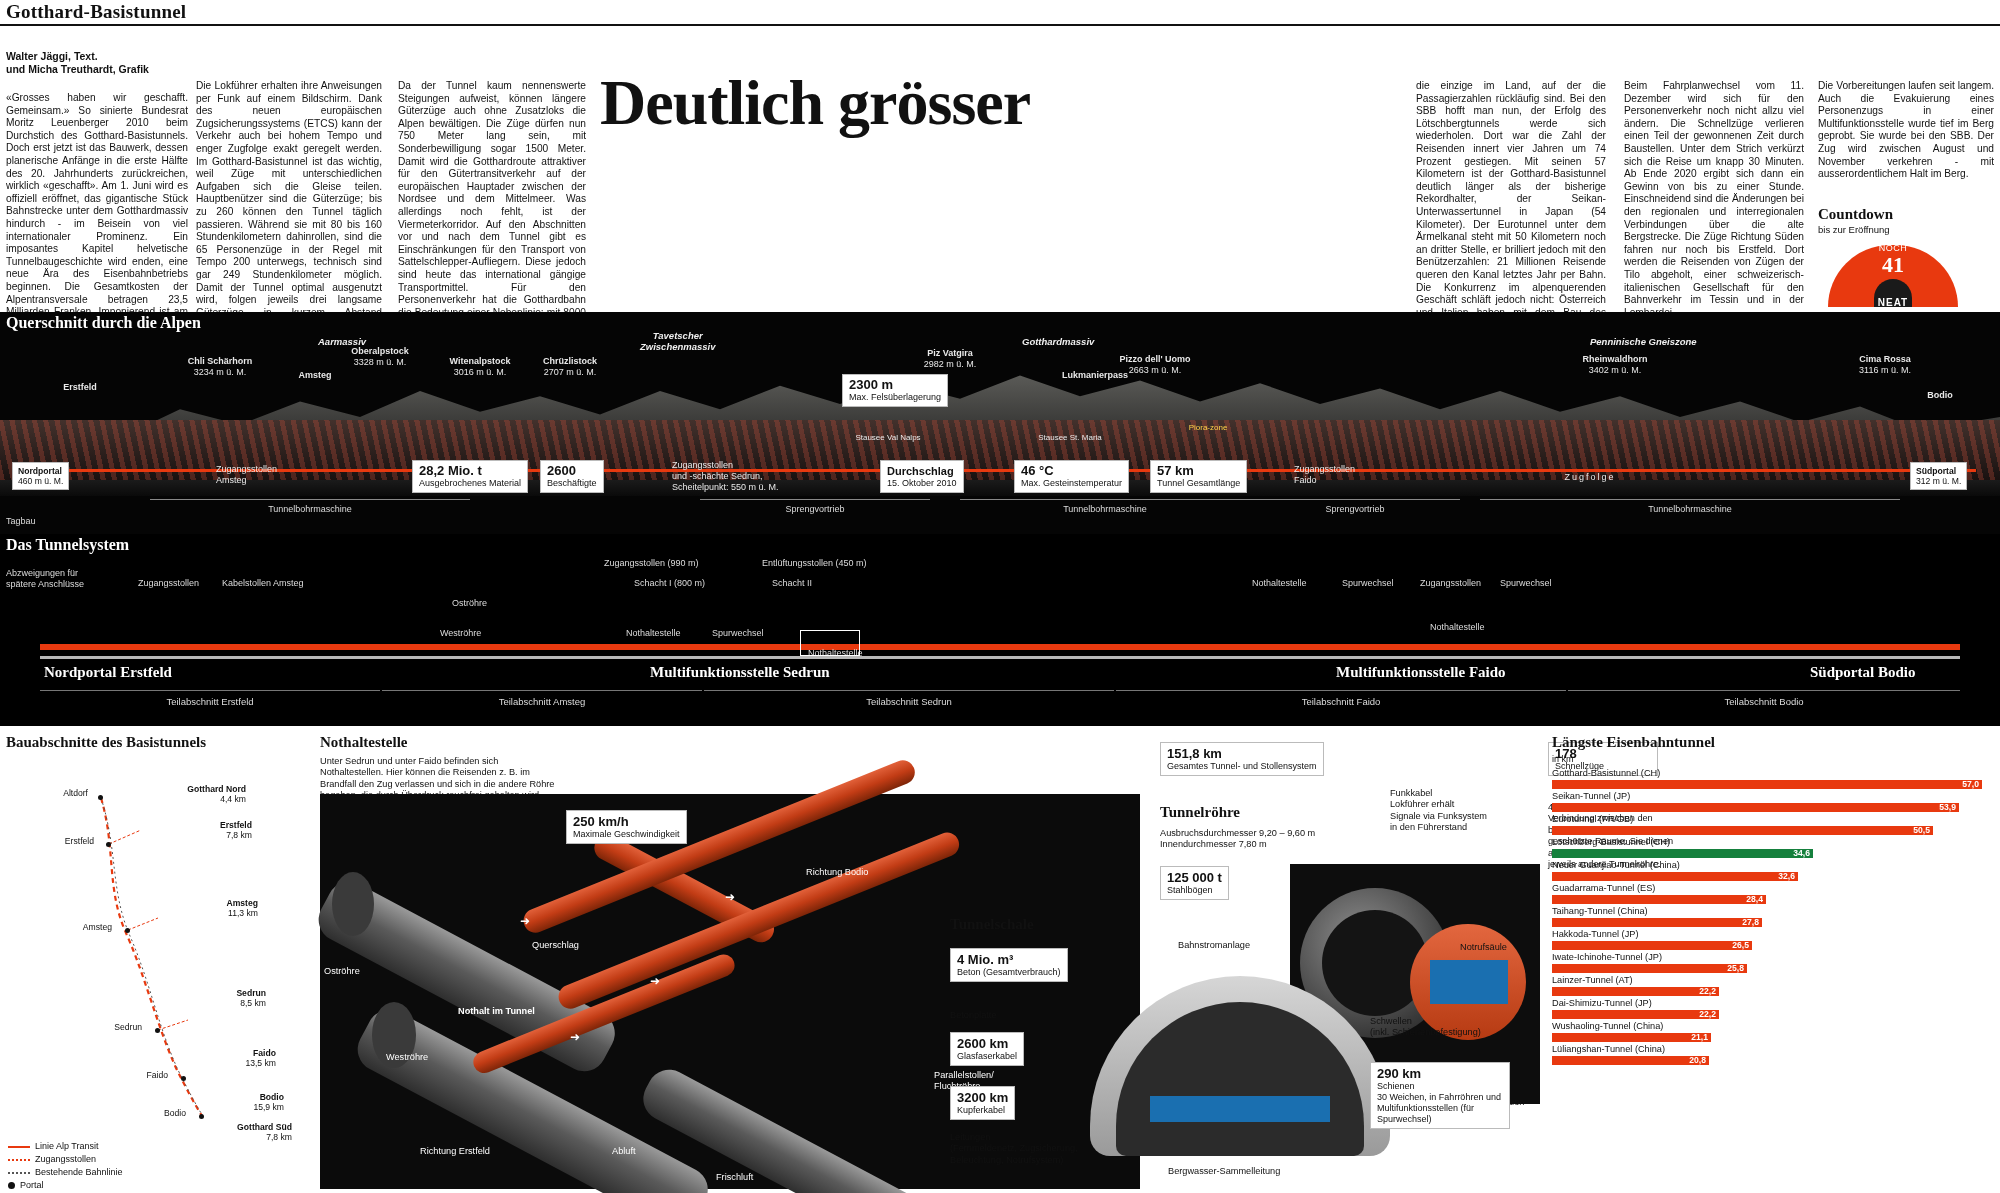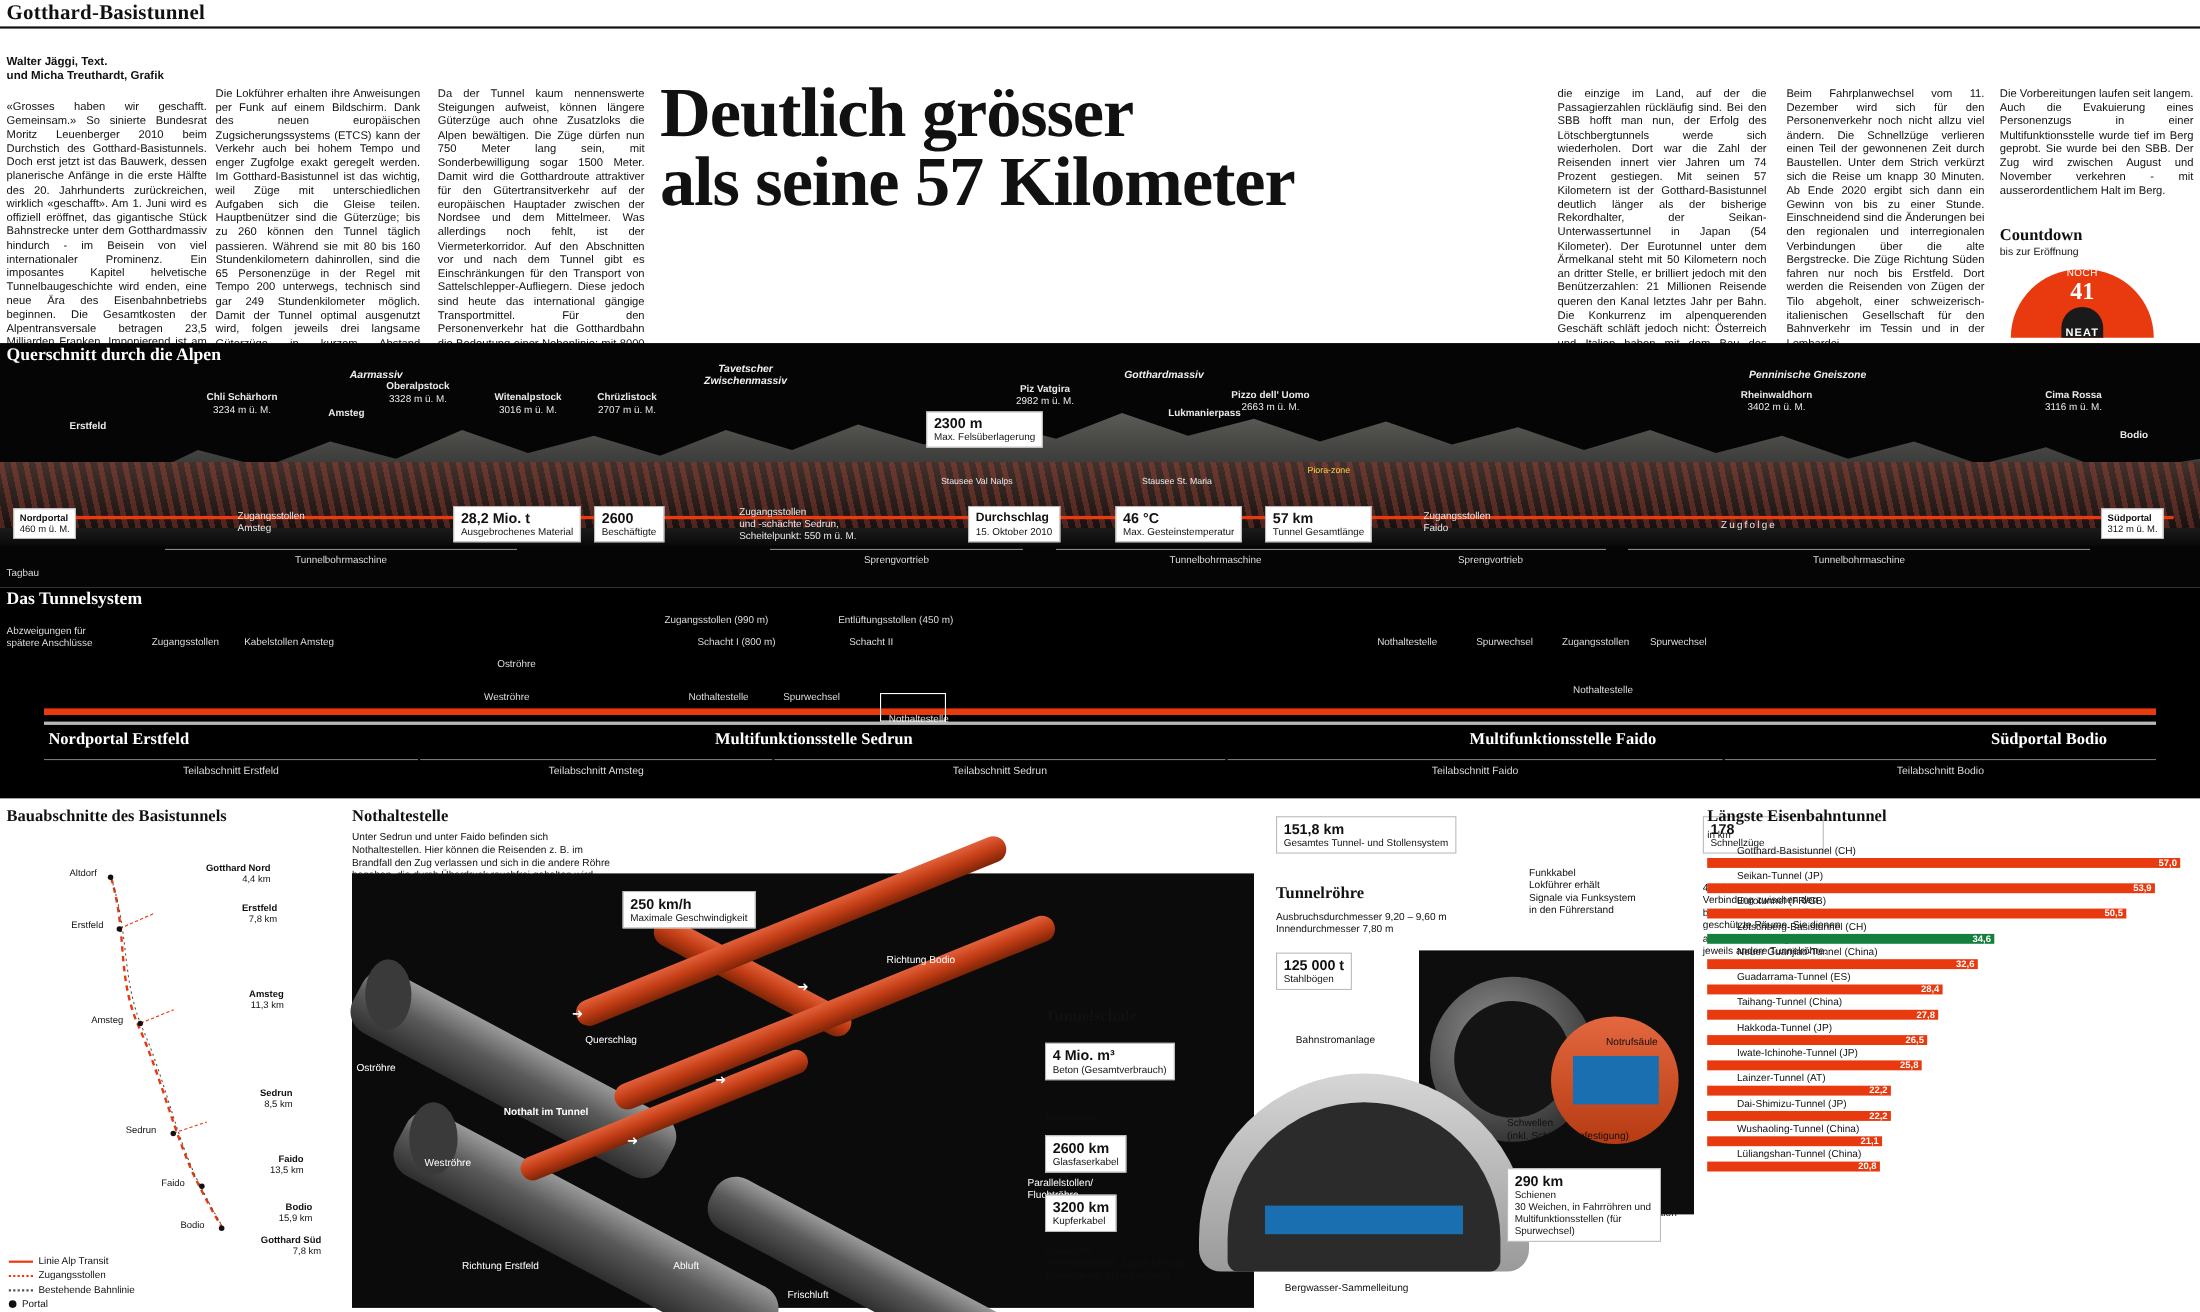--- a/index.html
+++ b/index.html
@@ -210,21 +210,21 @@
     border-radius:150px 150px 20px 20px;
   }
   .shellIn {
     position:absolute; left:26px; top:26px; width:248px; height:154px;
     background:#2b2b2b; border-radius:124px 124px 10px 10px;
   }
 
   
   .chartPanel { position:absolute; left:1552px; top:8px; width:444px; height:455px; }
   .chartRow { position:relative; margin-bottom:2px; }
-  .chartRow .nm { font-size:9.2px; line-height:11px;margin-left:27px; }
+  .chartRow .nm { font-size:9.2px; line-height:11px; }
   .chartRow .bar { height:9px; background:#e8390f; margin-top:1px; position:relative;padding-left:20px; }
   .chartRow .val { position:absolute; right:3px; top:-1px; font-size:8.6px; color:#fff; font-weight:700; }
   .chartUnit { font-size:9px; margin:3px 0 4px; }
 
   .callbox { position:absolute; background:#fff; border:1px solid #bbb; padding:3px 6px; font-size:9px; line-height:11px; color:#111; }
   .callbox b { display:block; font-size:13px; font-weight:700; line-height:15px; }
   .arrow { position:absolute; color:#fff; font-size:12px; }
 </style>
 </head>
 <body>
@@ -250,21 +250,20 @@
 
 Für den Personenverkehr hat die Gotthardbahn die Bedeutung einer Nebenlinie; mit 8000 bis 9000 Reisenden pro Tag ist sie etwa so wichtig wie die Forchbahn. Die Gotthardstrecke ist</div>
     <div class="col c4">die einzige im Land, auf der die Passagierzahlen rückläufig sind. Bei den SBB hofft man nun, der Erfolg des Lötschbergtunnels werde sich wiederholen. Dort war die Zahl der Reisenden innert vier Jahren um 74 Prozent gestiegen.
 
 Mit seinen 57 Kilometern ist der Gotthard-Basistunnel deutlich länger als der bisherige Rekordhalter, der Seikan-Unterwassertunnel in Japan (54 Kilometer). Der Eurotunnel unter dem Ärmelkanal steht mit 50 Kilometern noch an dritter Stelle, er brilliert jedoch mit den Benützerzahlen: 21 Millionen Reisende queren den Kanal letztes Jahr per Bahn. Die Konkurrenz im alpenquerenden Geschäft schläft jedoch nicht: Österreich und Italien haben mit dem Bau des Brenner-Basistunnels begonnen, der je nach Messmethode 55 oder 64 Kilometer lang wird und 2025 fertig sein soll.</div>
     <div class="col c5">Beim Fahrplanwechsel vom 11. Dezember wird sich für den Personenverkehr noch nicht allzu viel ändern. Die Schnellzüge verlieren einen Teil der gewonnenen Zeit durch Baustellen. Unter dem Strich verkürzt sich die Reise um knapp 30 Minuten. Ab Ende 2020 ergibt sich dann ein Gewinn von bis zu einer Stunde. Einschneidend sind die Änderungen bei den regionalen und interregionalen Verbindungen über die alte Bergstrecke. Die Züge Richtung Süden fahren nur noch bis Erstfeld. Dort werden die Reisenden von Zügen der Tilo abgeholt, einer schweizerisch-italienischen Gesellschaft für den Bahnverkehr im Tessin und in der Lombardei.</div>
     <div class="col c6">Die Vorbereitungen laufen seit langem. Auch die Evakuierung eines Personenzugs in einer Multifunktionsstelle wurde tief im Berg geprobt. Sie wurde bei den SBB. Der Zug wird zwischen August und November verkehren - mit ausserordentlichem Halt im Berg.</div>
 
     <div class="headline">
       <div>Deutlich grösser</div>
-      <div>als seine 57 Kilometer</div>
     </div>
 
     <div class="countdown">
       <div class="cd-t">Countdown</div>
       <div class="cd-s">bis zur Eröffnung</div>
       <div class="cd-badge">
         <div class="cd-hill"></div>
         <div class="cd-portal"></div>
         <div class="cd-num">NOCH</div>
         <div class="cd-big">41</div>

